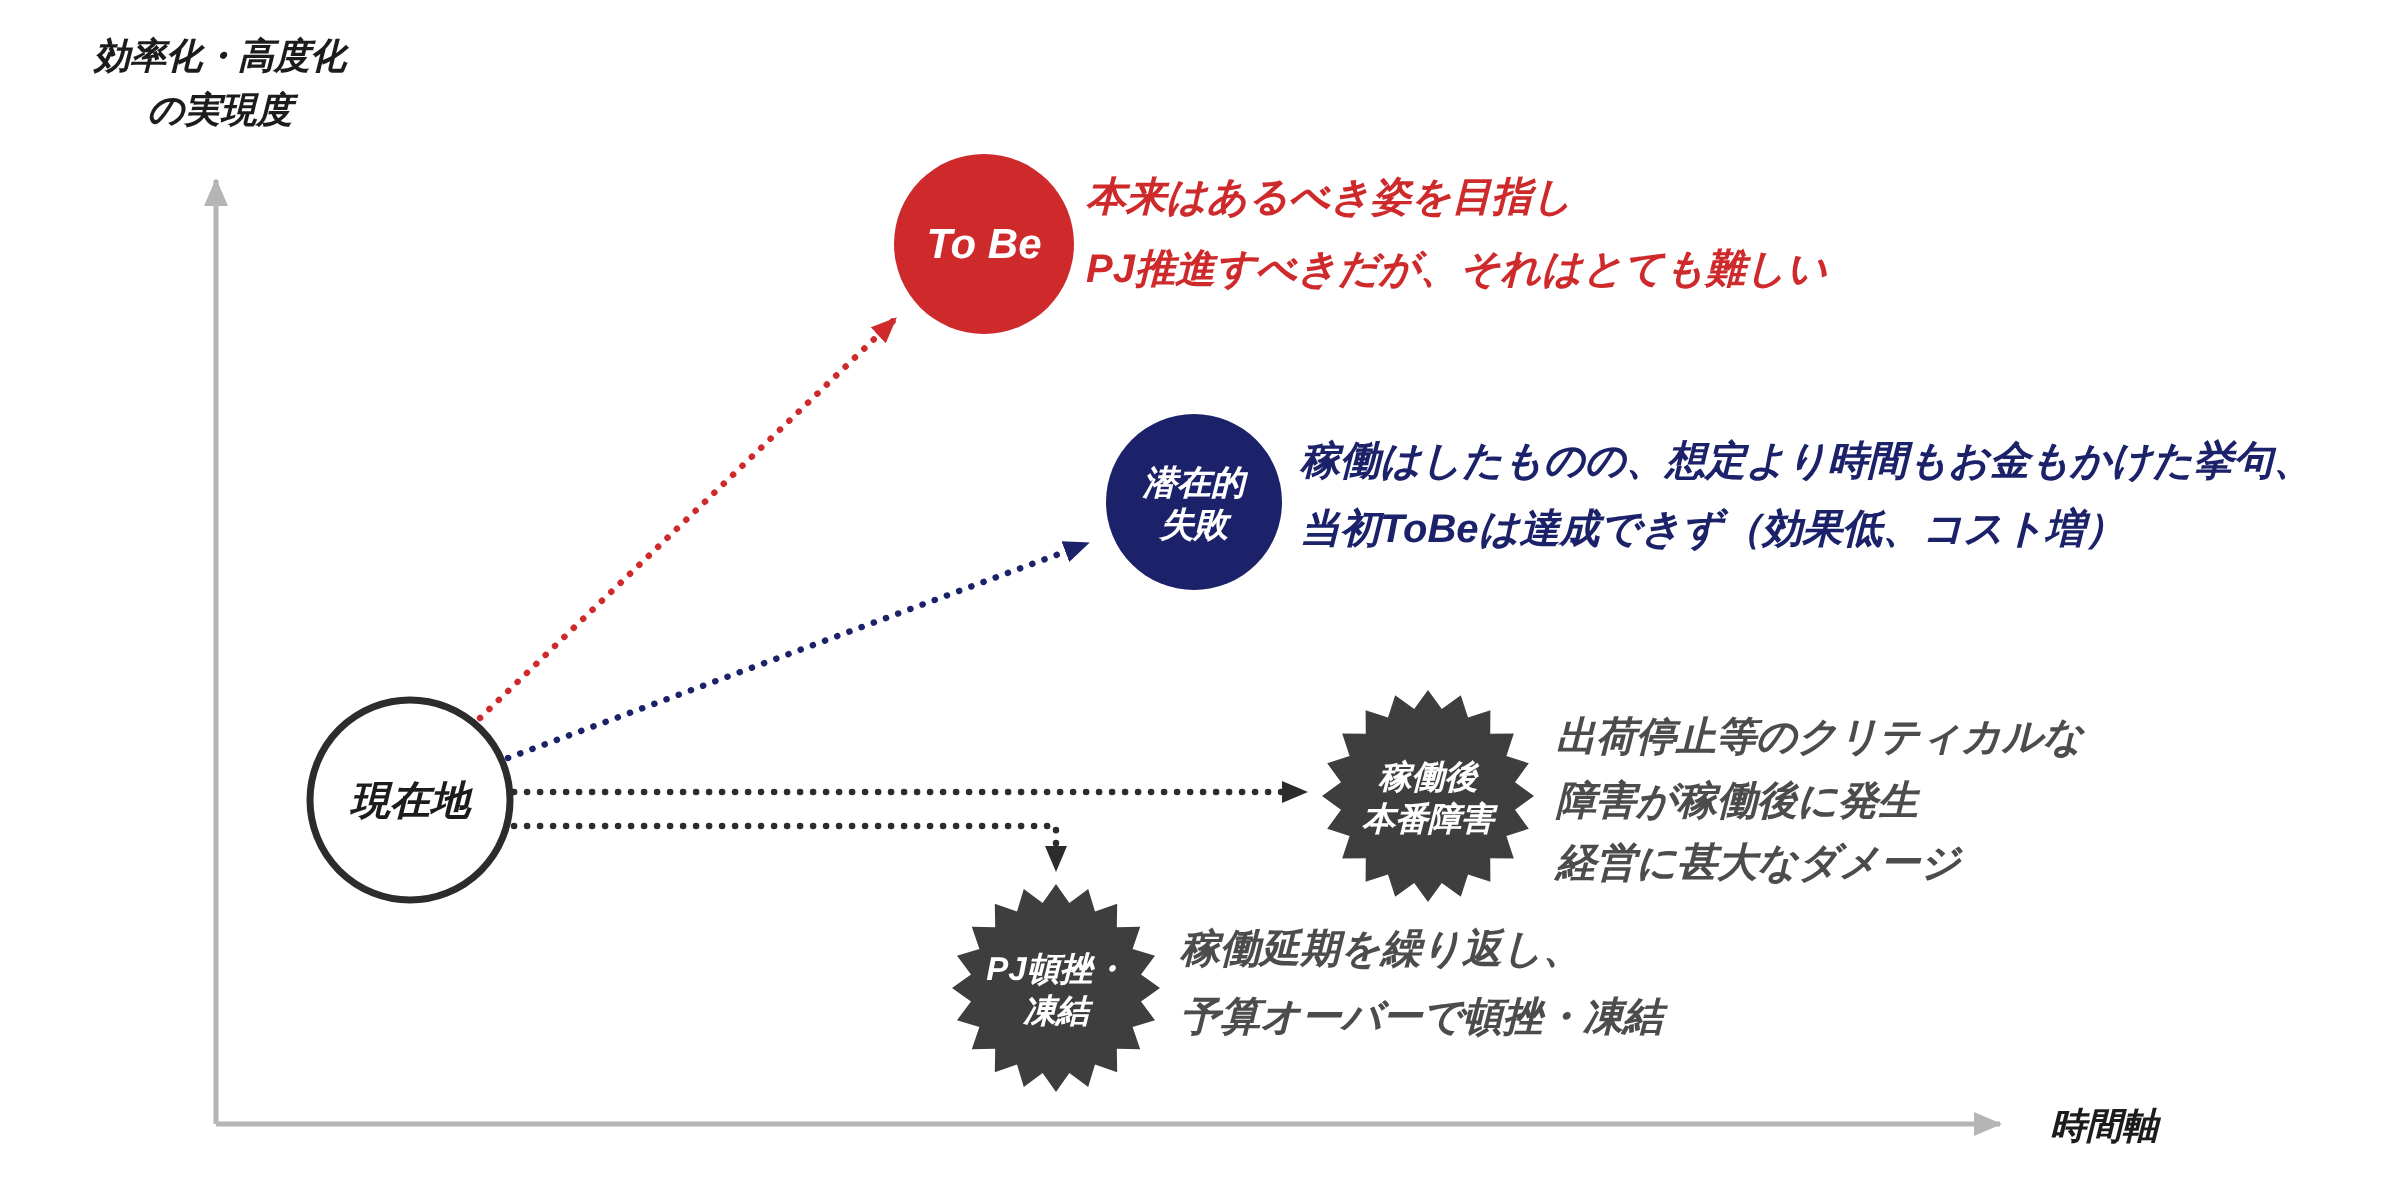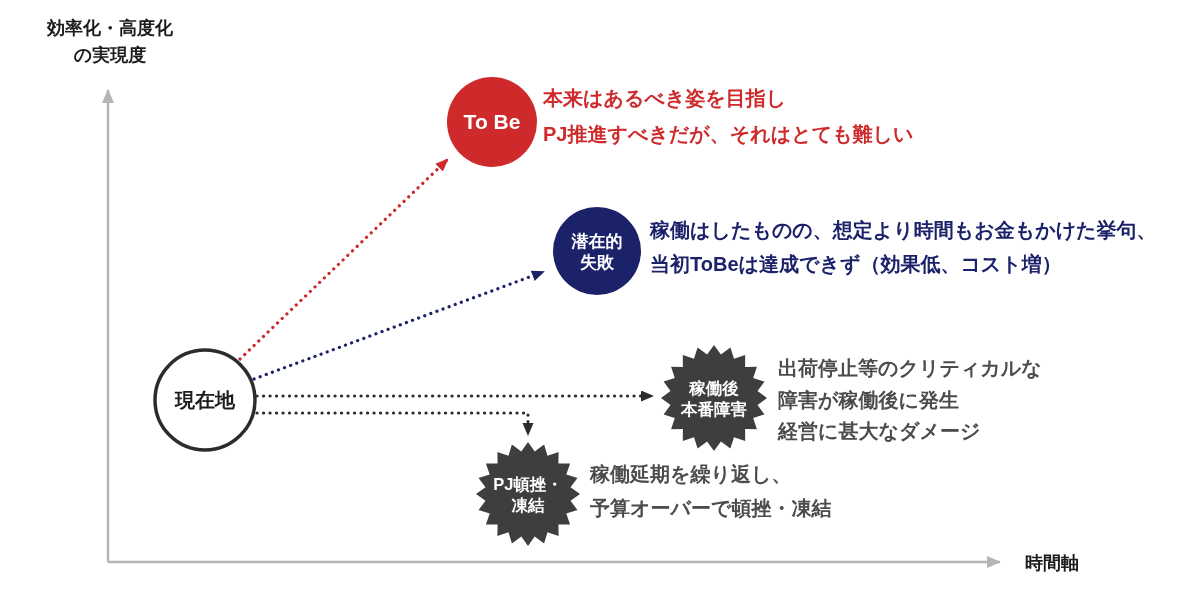--- a/index.html
+++ b/index.html
@@ -7,20 +7,21 @@
     padding: 0;
     background: #ffffff;
   }
   .stage {
     position: relative;
     width: 1200px;
     height: 601px;
     background: #ffffff;
     overflow: hidden;
     font-family: "Liberation Sans", "DejaVu Sans", sans-serif;
+    font-style: italic;
   }
   svg text {
     font-family: "Liberation Sans", "DejaVu Sans", sans-serif;
   }
   .axis-label {
     font-size: 18px;
     font-weight: bold;
     fill: #1c1c1c;
   }
   .node-label {

